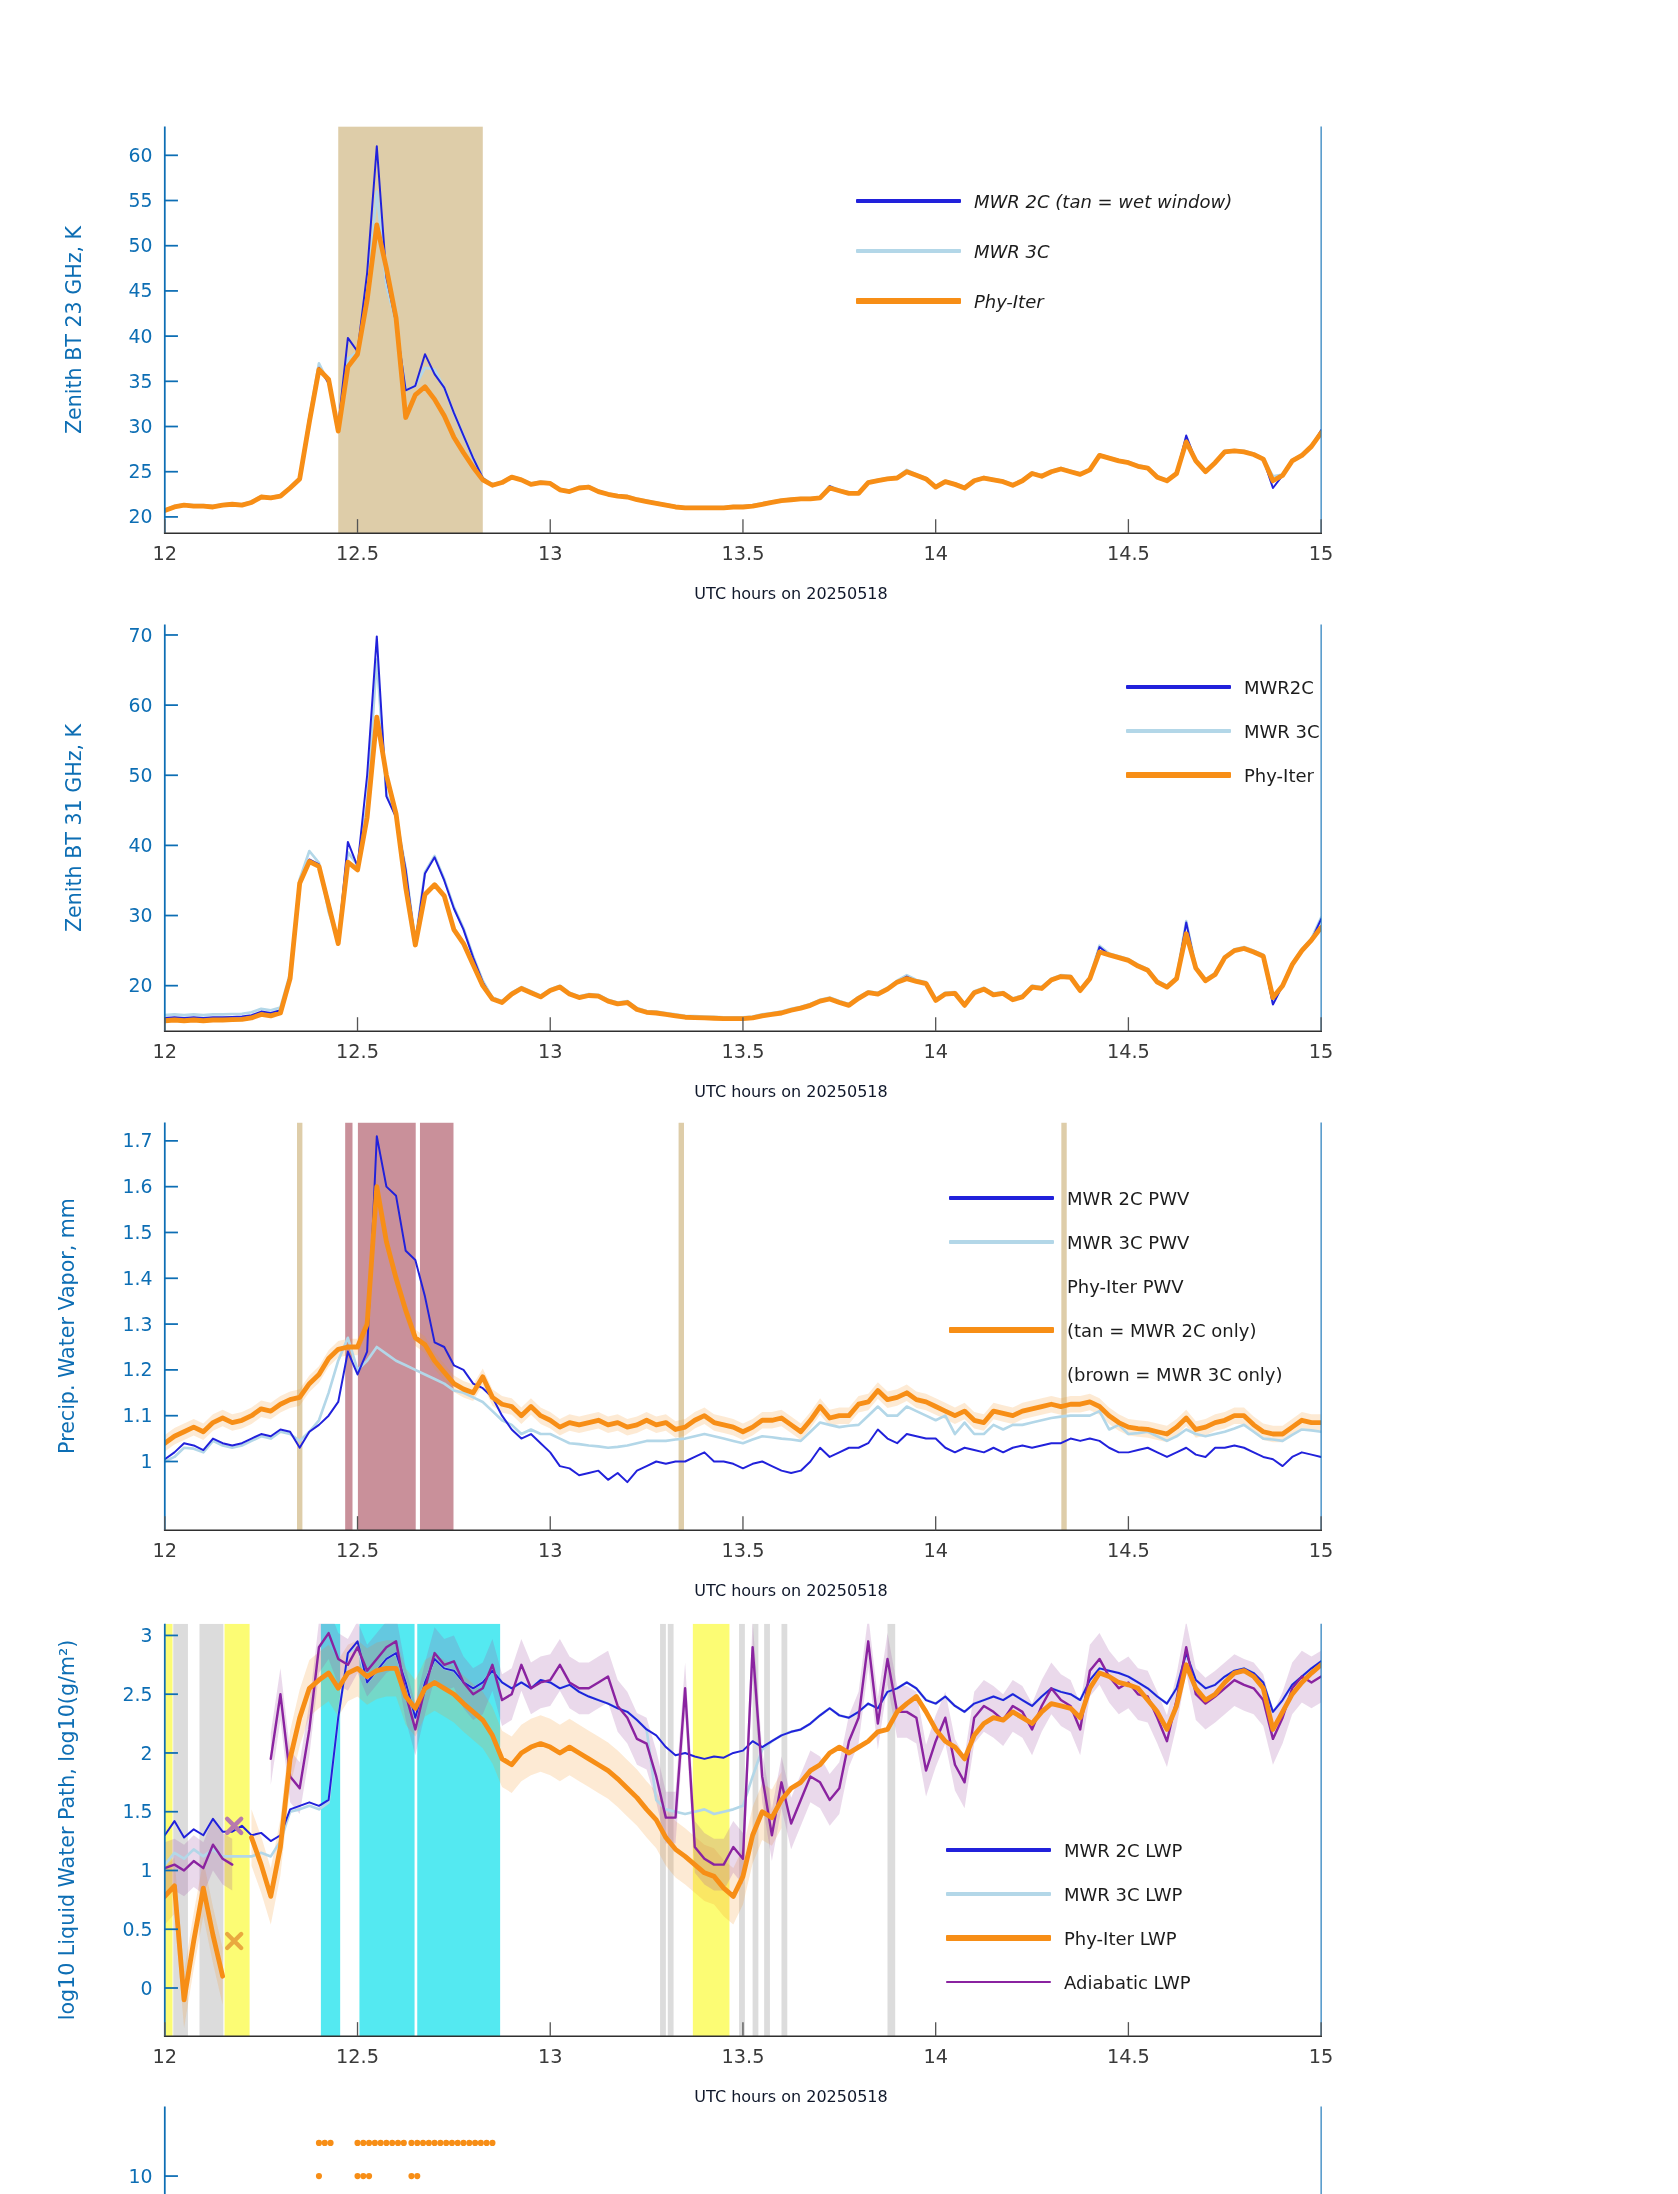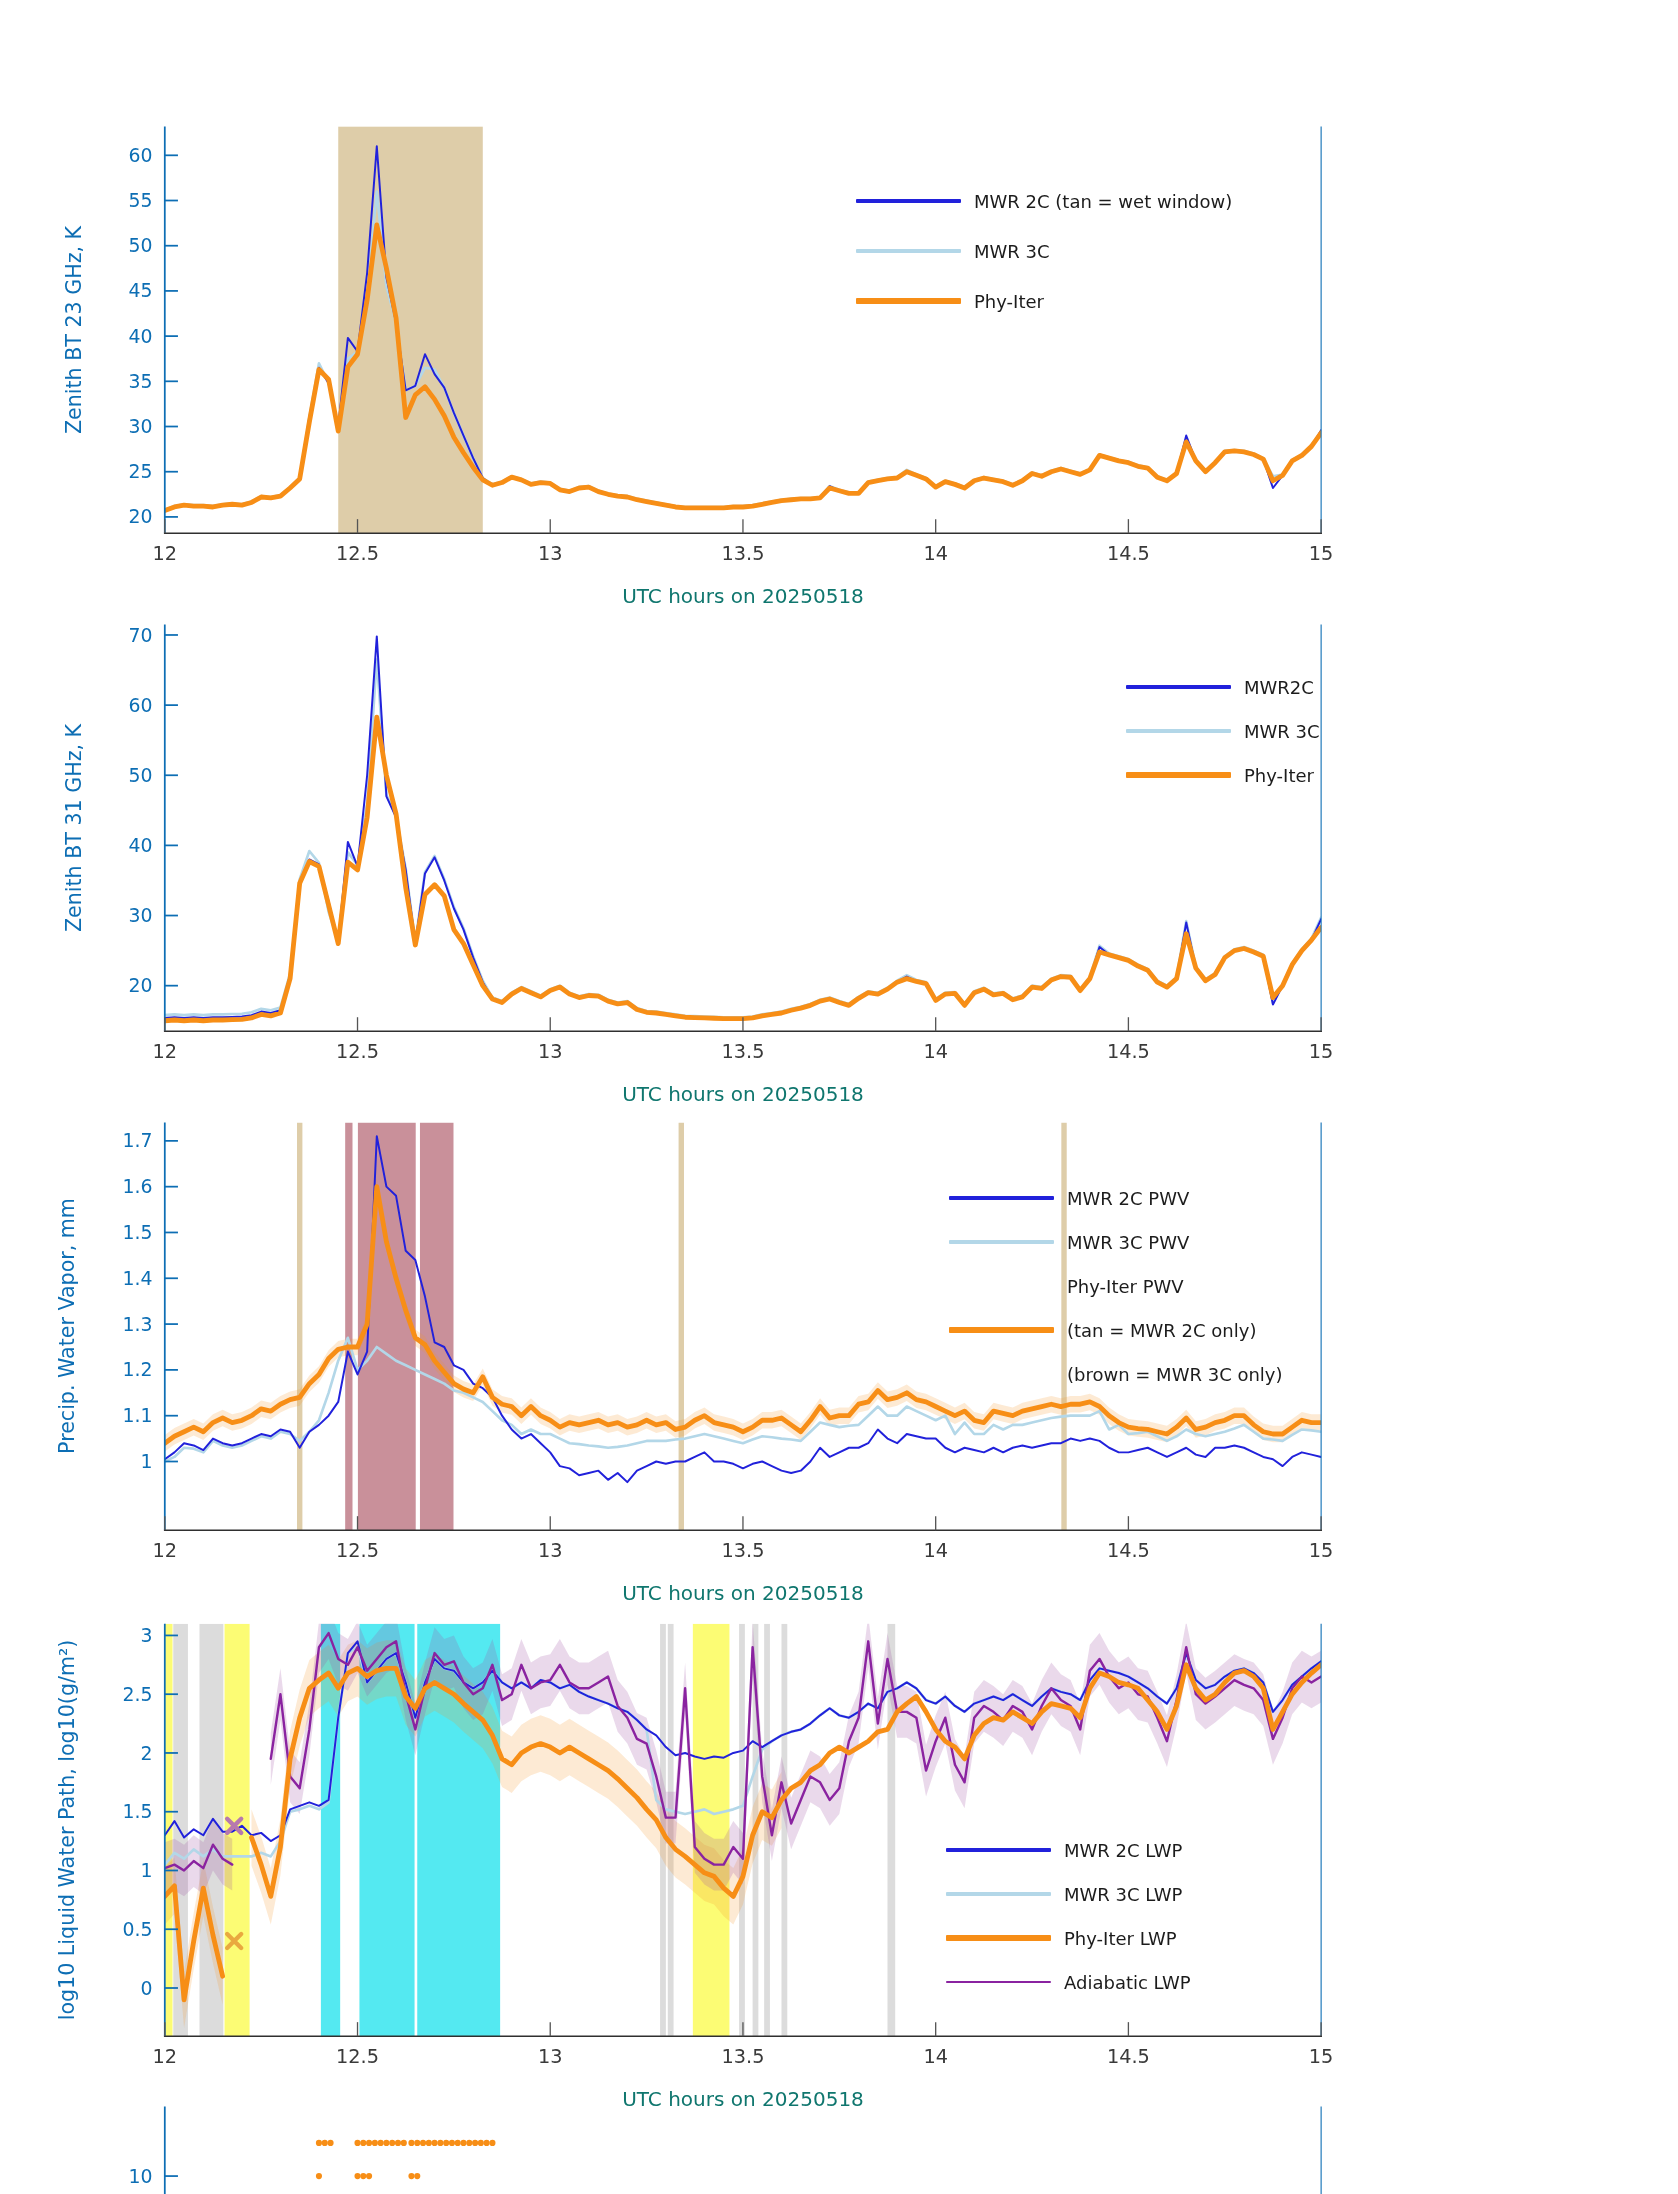--- a/index.html
+++ b/index.html
@@ -2,27 +2,27 @@
 <html style="font-size:7px"><head>
 <meta charset="utf-8">
 <style>
   html,body{margin:0;padding:0;background:#ffffff;}
   #fig{position:relative;width:1679px;height:2633px;background:#fff;
        font-family:"DejaVu Sans","Liberation Sans",sans-serif;overflow:hidden;}
   #plot-svg{position:absolute;left:0;top:0;}
   .ylab{position:absolute;transform:translate(-50%,-50%) rotate(-90deg);white-space:nowrap;
         font-size:20.6px;color:#0d6eb4;}
   .xlab{position:absolute;transform:translate(-50%,0);white-space:nowrap;
-        font-size:20px;color:#0f766e;}
+        font-size:16px;color:#0f172a;margin-left:48px;}
   .legend{position:absolute;display:flex;flex-direction:column;}
   .lg-row{display:flex;align-items:center;height:44px;}
   .lg-sw{width:105px;display:flex;align-items:center;justify-content:center;margin-right:13px;flex:0 0 auto;}
   .lg-sw i{display:block;width:100%;border-radius:0.9px;}
   .lg-tx{font-size:18px;color:#1c1c1c;white-space:nowrap;}
-  .p1 .lg-row{height:50px;}
+  .p1 .lg-row{height:50px;font-style:italic;}
 </style>
 </head>
 <body>
 
 <div id="fig">
   <svg id="plot-svg" width="1679" height="2633" viewBox="0 0 3825 6000">
       <g>
         <clipPath id="clip0">
           <rect x="375" y="288" width="2635" height="927"></rect>
         </clipPath>

